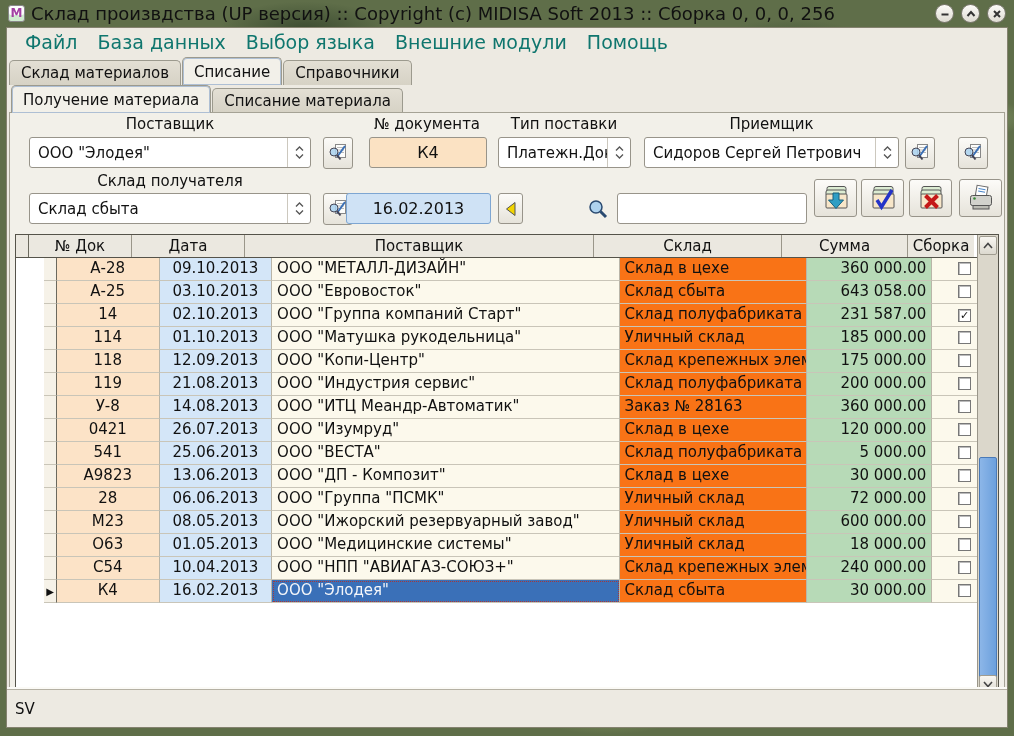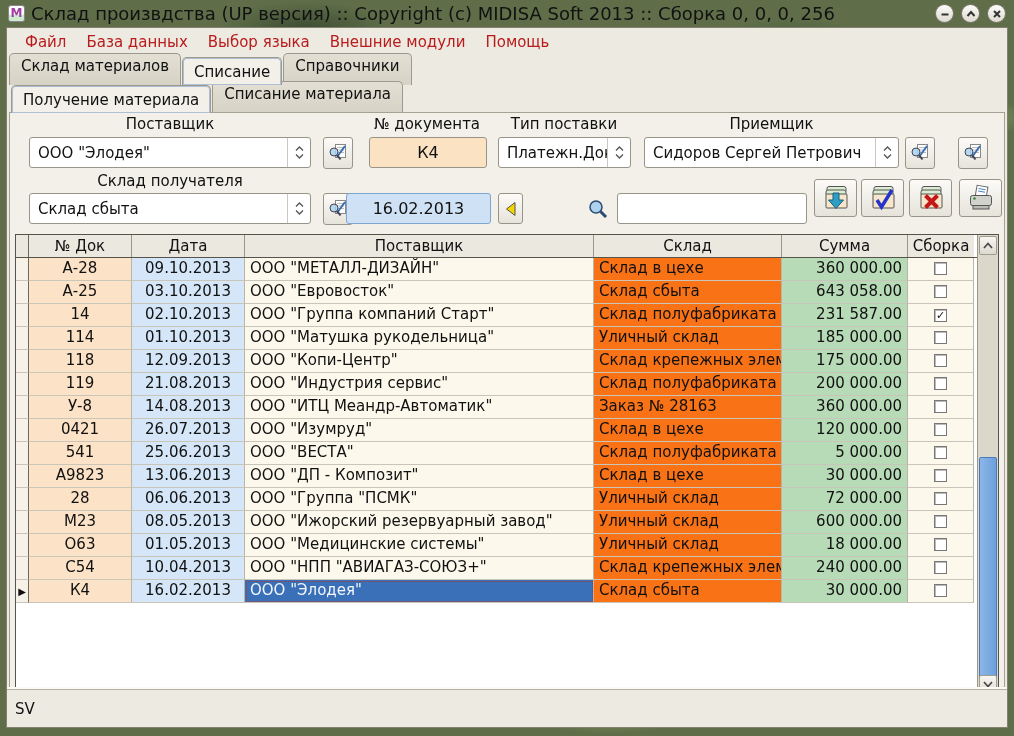--- a/index.html
+++ b/index.html
@@ -25,27 +25,27 @@
   .title-text { font-size:18px; color:#111; white-space:nowrap; }
   .win-controls { margin-left:auto; display:flex; gap:7px; }
   .winbtn { width:19px; height:19px; border-radius:50%; background:linear-gradient(#fcfbf8,#dedbd2);
     border:1px solid #7e7c72; display:flex; align-items:center; justify-content:center; }
   .winbtn svg { display:block; }
 
   .winbody { position:absolute; top:27px; left:6px; right:6px; bottom:8px; background:#edeae2;
     border:1px solid #84826f; }
 
   .menubar { position:absolute; top:0; left:0; right:0; height:27px; display:flex; align-items:center; padding-left:8px; }
-  .menu-item { font-size:15px; color:#b91c1c; padding:3px 10px; }
+  .menu-item { font-size:19px; color:#0f766e; padding:3px 10px; }
 
   .tabstrip { position:absolute; left:2px; right:2px; display:flex; align-items:flex-end; }
   .tabs-main { top:29px; height:28px; }
   .tabs-sub  { top:57px; height:28px; padding-left:2px; }
   .tab { font-size:15px; color:#111; background:linear-gradient(#e3dfd4,#d6d2c5); border:1px solid #9c9a8e;
-    border-bottom:none; border-radius:5px 5px 0 0; padding:3px 11px 4px; height:32px; margin-right:1px; white-space:nowrap; }
+    border-bottom:none; border-radius:5px 5px 0 0; padding:3px 11px 4px; height:25px; margin-right:1px; white-space:nowrap; }
   .tab.active { background:#f2f0e9; height:28px; padding-top:5px; box-shadow:0 0 0 1px #aebfd4 inset; position:relative; z-index:2; }
 
   .page { position:absolute; left:2px; right:2px; top:84px; bottom:28px; background:#f2f0e9; border:1px solid #a5a295; }
 
   .flabel { position:absolute; font-size:15px; color:#111; text-align:center; height:20px; }
   .combo { position:absolute; height:31px; background:#fff; border:1px solid #98948a; border-radius:3px;
     display:flex; align-items:center; font-size:15px; color:#111; }
   .combo-text { flex:1; padding-left:8px; white-space:nowrap; overflow:hidden; }
   .combo-spin { width:23px; align-self:stretch; border-left:1px solid #ccc8be; display:flex; align-items:center; justify-content:center; }
   .field { position:absolute; height:31px; border:1px solid #98948a; border-radius:3px; font-size:16px; color:#111;
@@ -58,21 +58,21 @@
   .btn-lg { width:43px; height:38px; }
   .text-input { position:absolute; height:31px; background:#fff; border:1px solid #98948a; border-radius:3px;
     font-size:15px; padding:0 8px; font-family:"DejaVu Sans",sans-serif; }
   .mag-icon { position:absolute; }
 
   
   .grid { position:absolute; left:8px; top:206px; width:984px; bottom:31px; background:#fff; border:1px solid #55534a; }
   .thead { display:flex; height:23px; border-bottom:1px solid #55534a; }
   .th { background:#ebe8e0; border-right:1px solid #9a968a; font-size:15px; color:#111;
     display:flex; align-items:center; justify-content:center; }
-  .trow { display:flex; height:23px; }
+  .trow { display:flex; height:23px;margin-left:28px; }
   .tc { border-right:1px solid #b9b5a8; border-bottom:1px solid #c9c5b8; font-size:15px; color:#111;
     line-height:21px; white-space:nowrap; overflow:hidden; padding:0 5px; }
   .c-ind{width:13px; background:#f6f2e8; border-right:1px solid #6b695e; padding:0; text-align:center;}
   .c-doc{width:103px; background:#fce3c7; text-align:center;}
   .c-date{width:113px; background:#d4e6f8; text-align:center;}
   .c-sup{width:349px; background:#fcf9ec;}
   .c-wh{width:188px; background:#f97316;}
   .c-sum{width:126px; background:#b7dab7; text-align:right;}
   .c-closed{width:66px; background:#fcf9ec; text-align:center;}
   .th.c-ind,.th.c-doc,.th.c-date,.th.c-sup,.th.c-wh,.th.c-sum,.th.c-closed{ background:#ebe8e0; }

